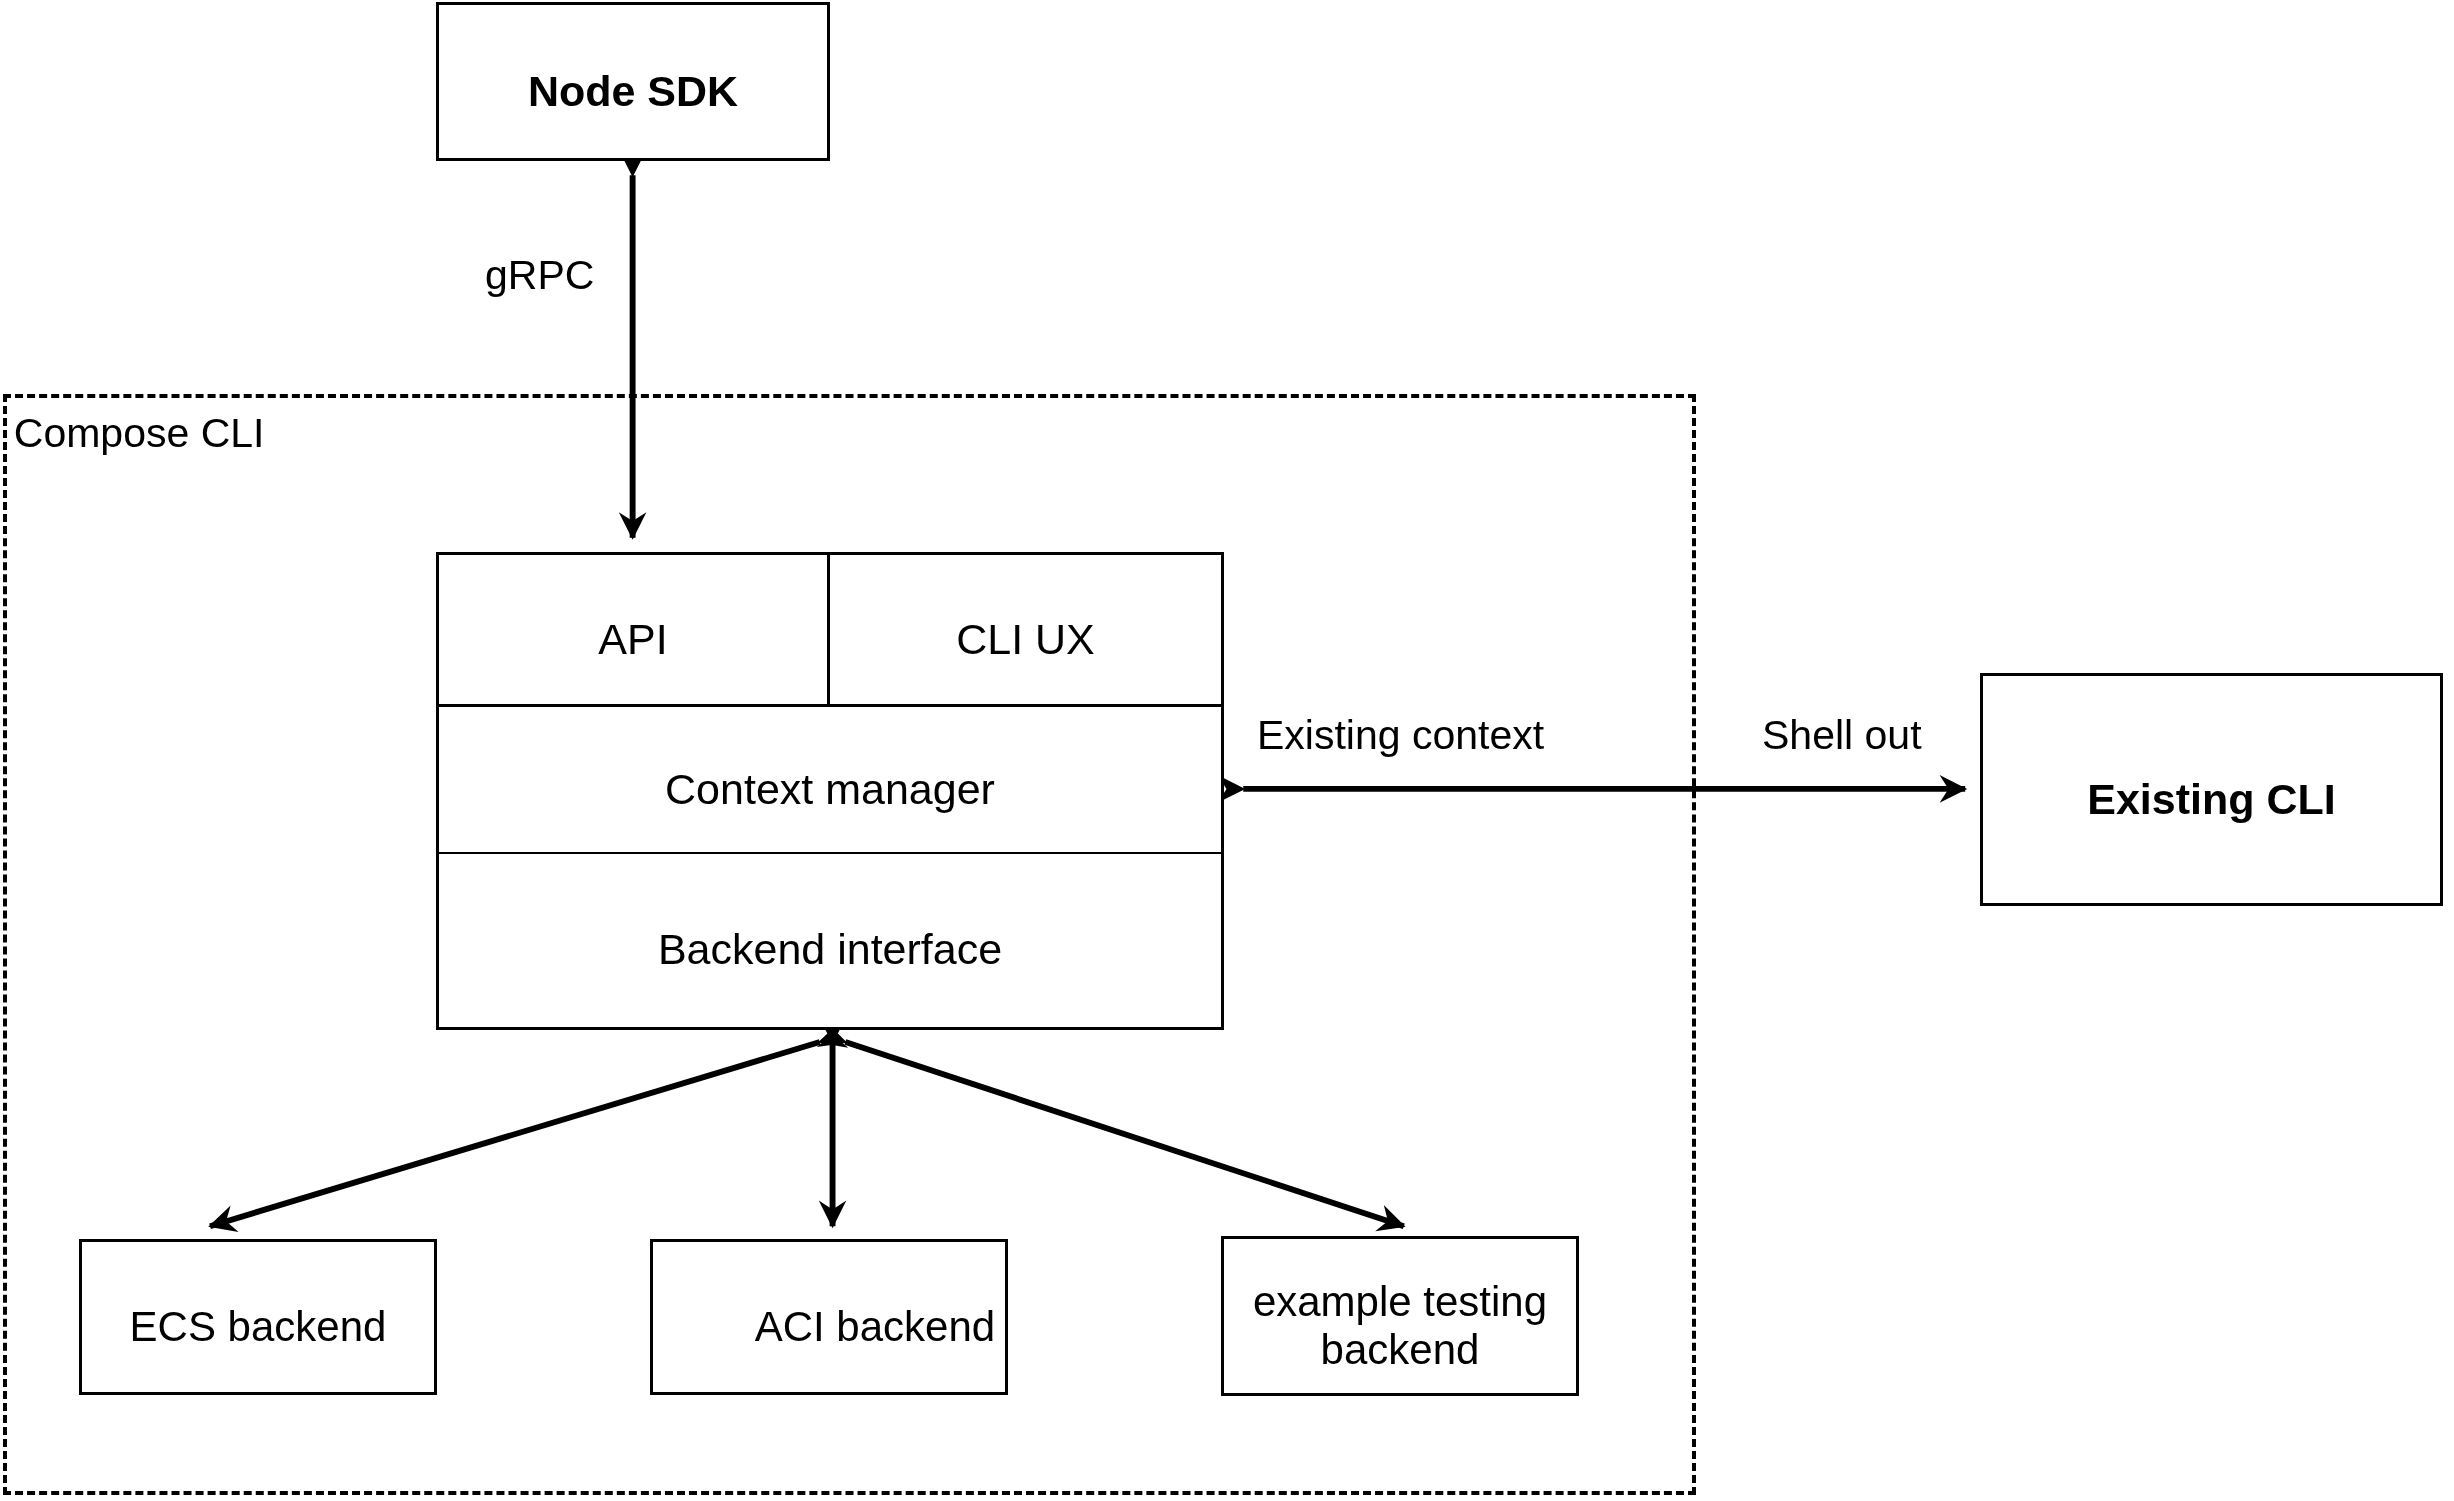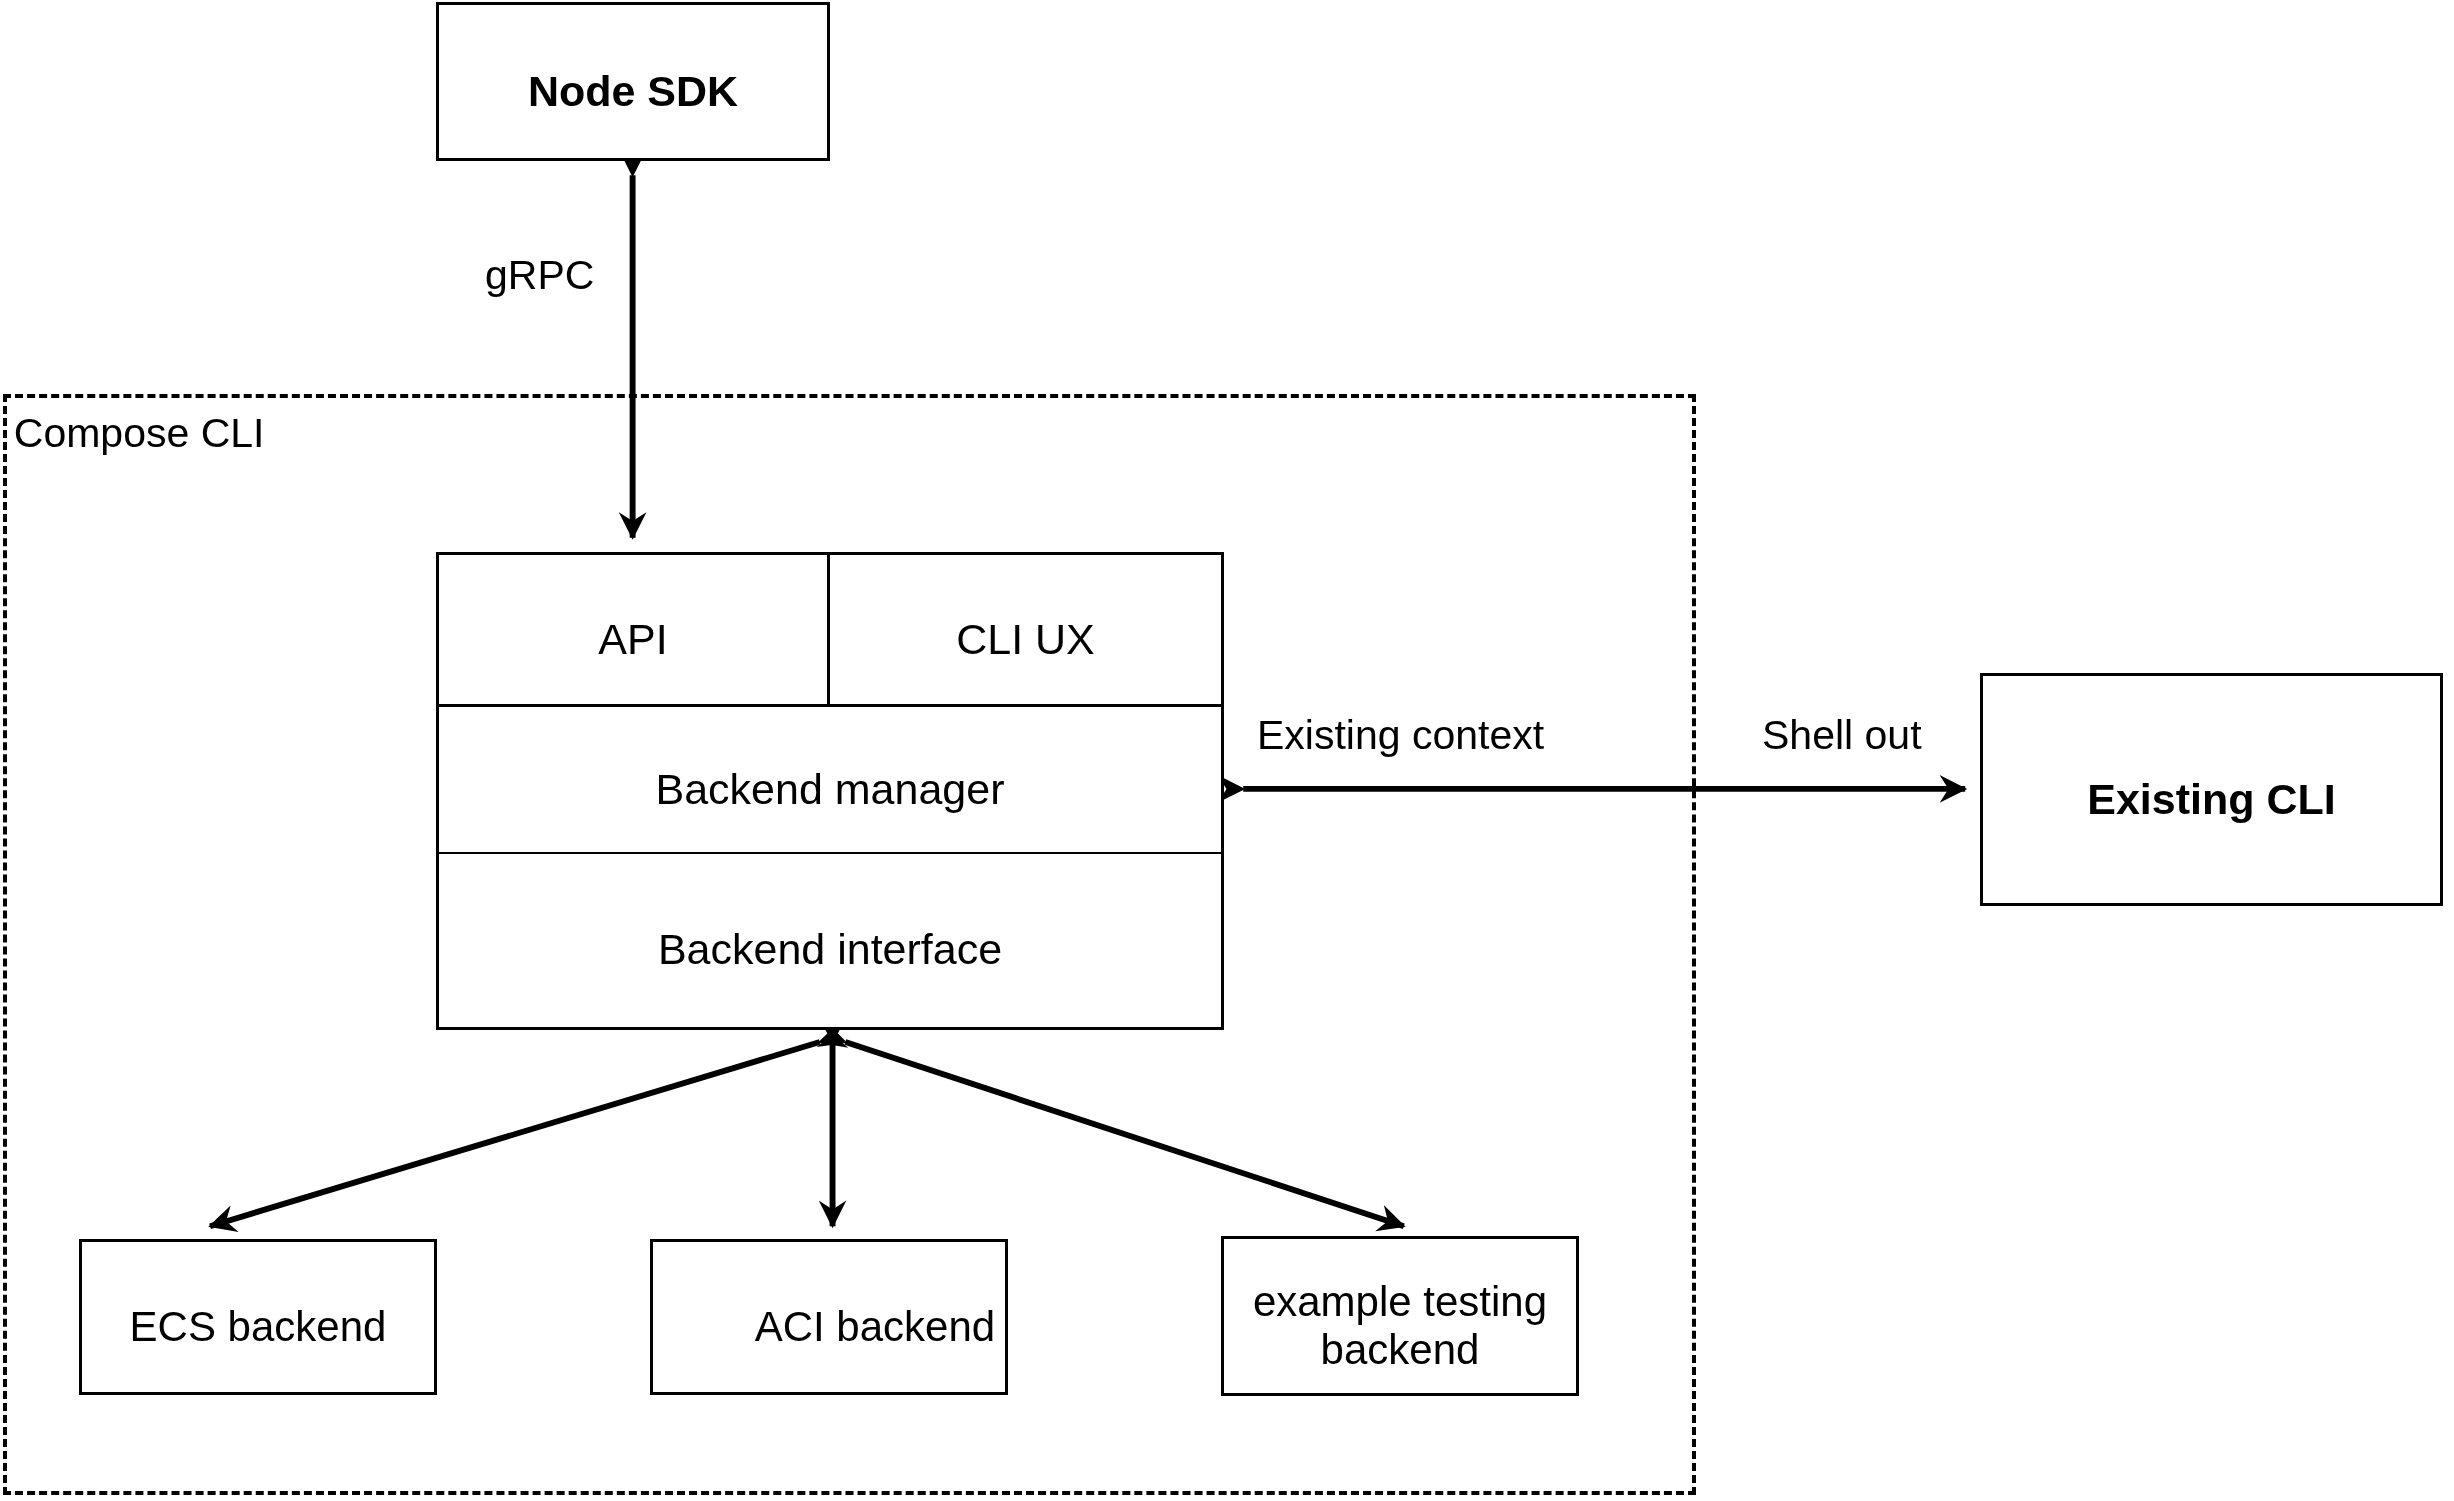--- a/index.html
+++ b/index.html
@@ -187,21 +187,21 @@
     <div class="stack-row" id="row-top">
       <div class="half-cell" id="cell-api">
         <span class="node-label fs-44">API</span>
       </div>
       <div class="half-cell" id="cell-cli-ux">
         <span class="node-label fs-44">CLI UX</span>
       </div>
     </div>
 
     <div class="stack-row" id="row-context">
-      <span class="node-label fs-44">Backend manager</span>
+      <span class="node-label fs-44">Context manager</span>
     </div>
 
     <div class="stack-row" id="row-backend">
       <span class="node-label fs-44">Backend interface</span>
     </div>
 
   </div>
 
   <div class="node-box" id="ecs-backend" style="left:79px; top:1239px; width:358px; height:156px;">
     <span class="node-label fs-43">ECS backend</span>

